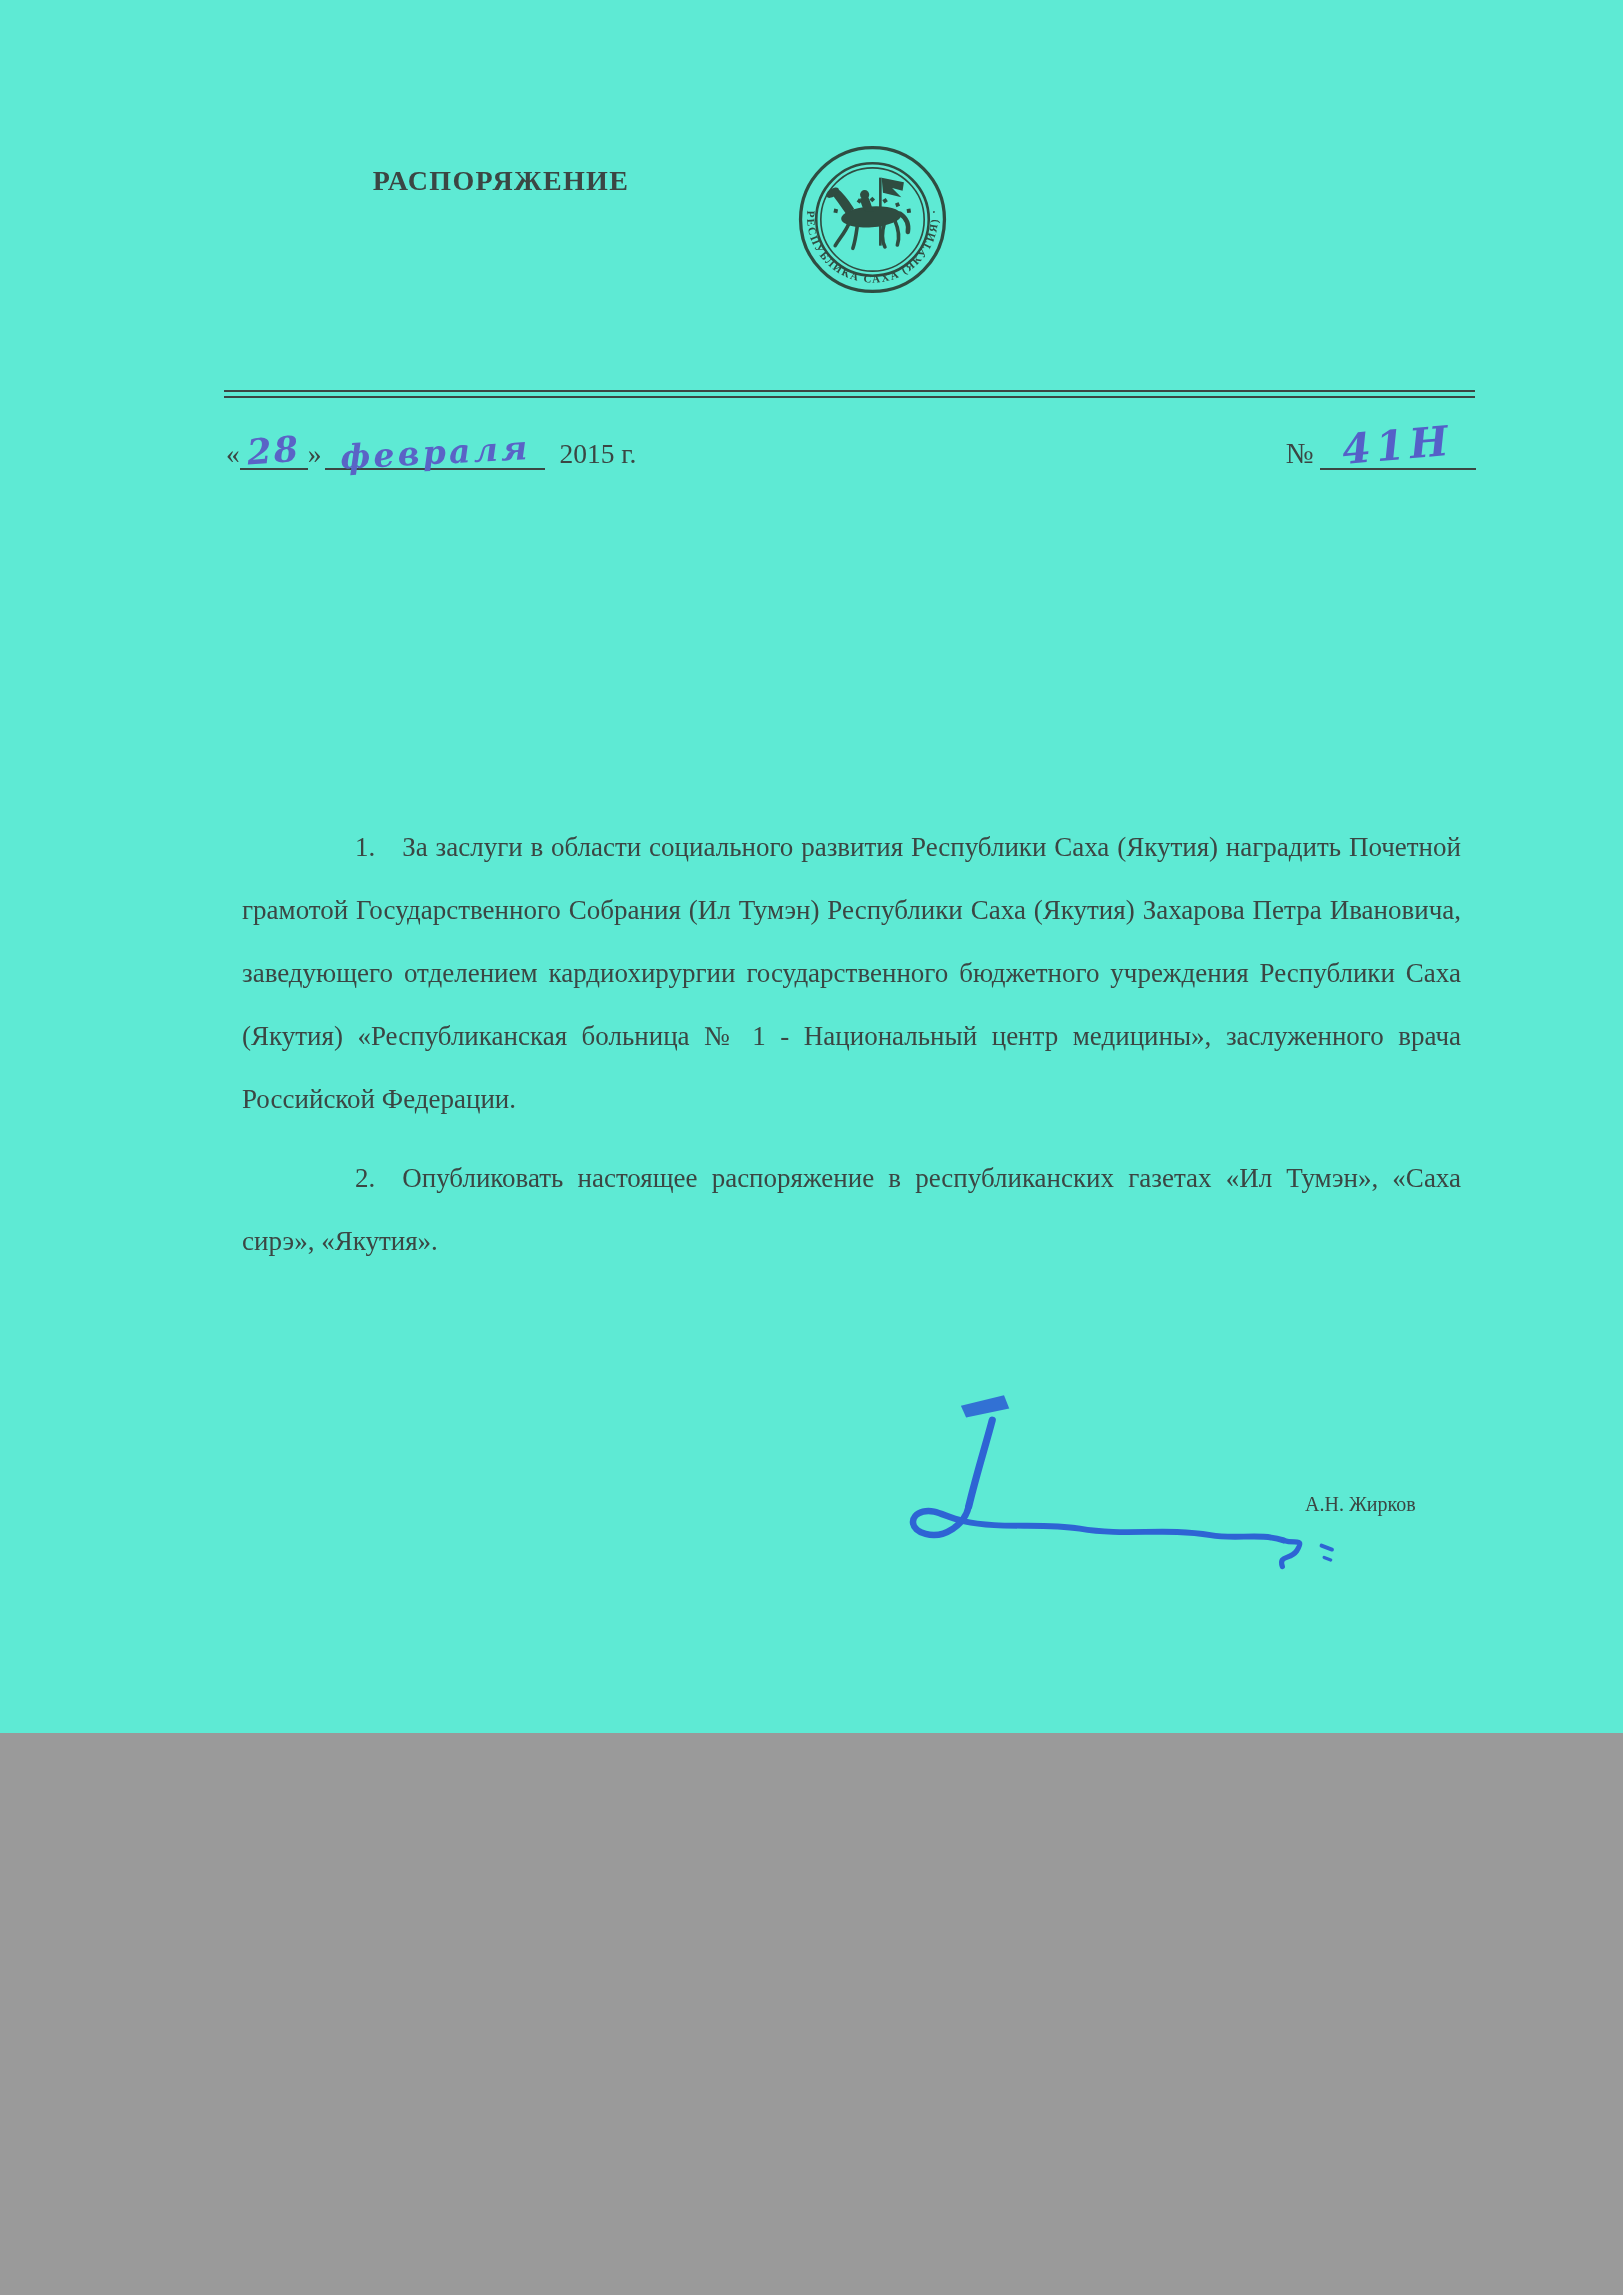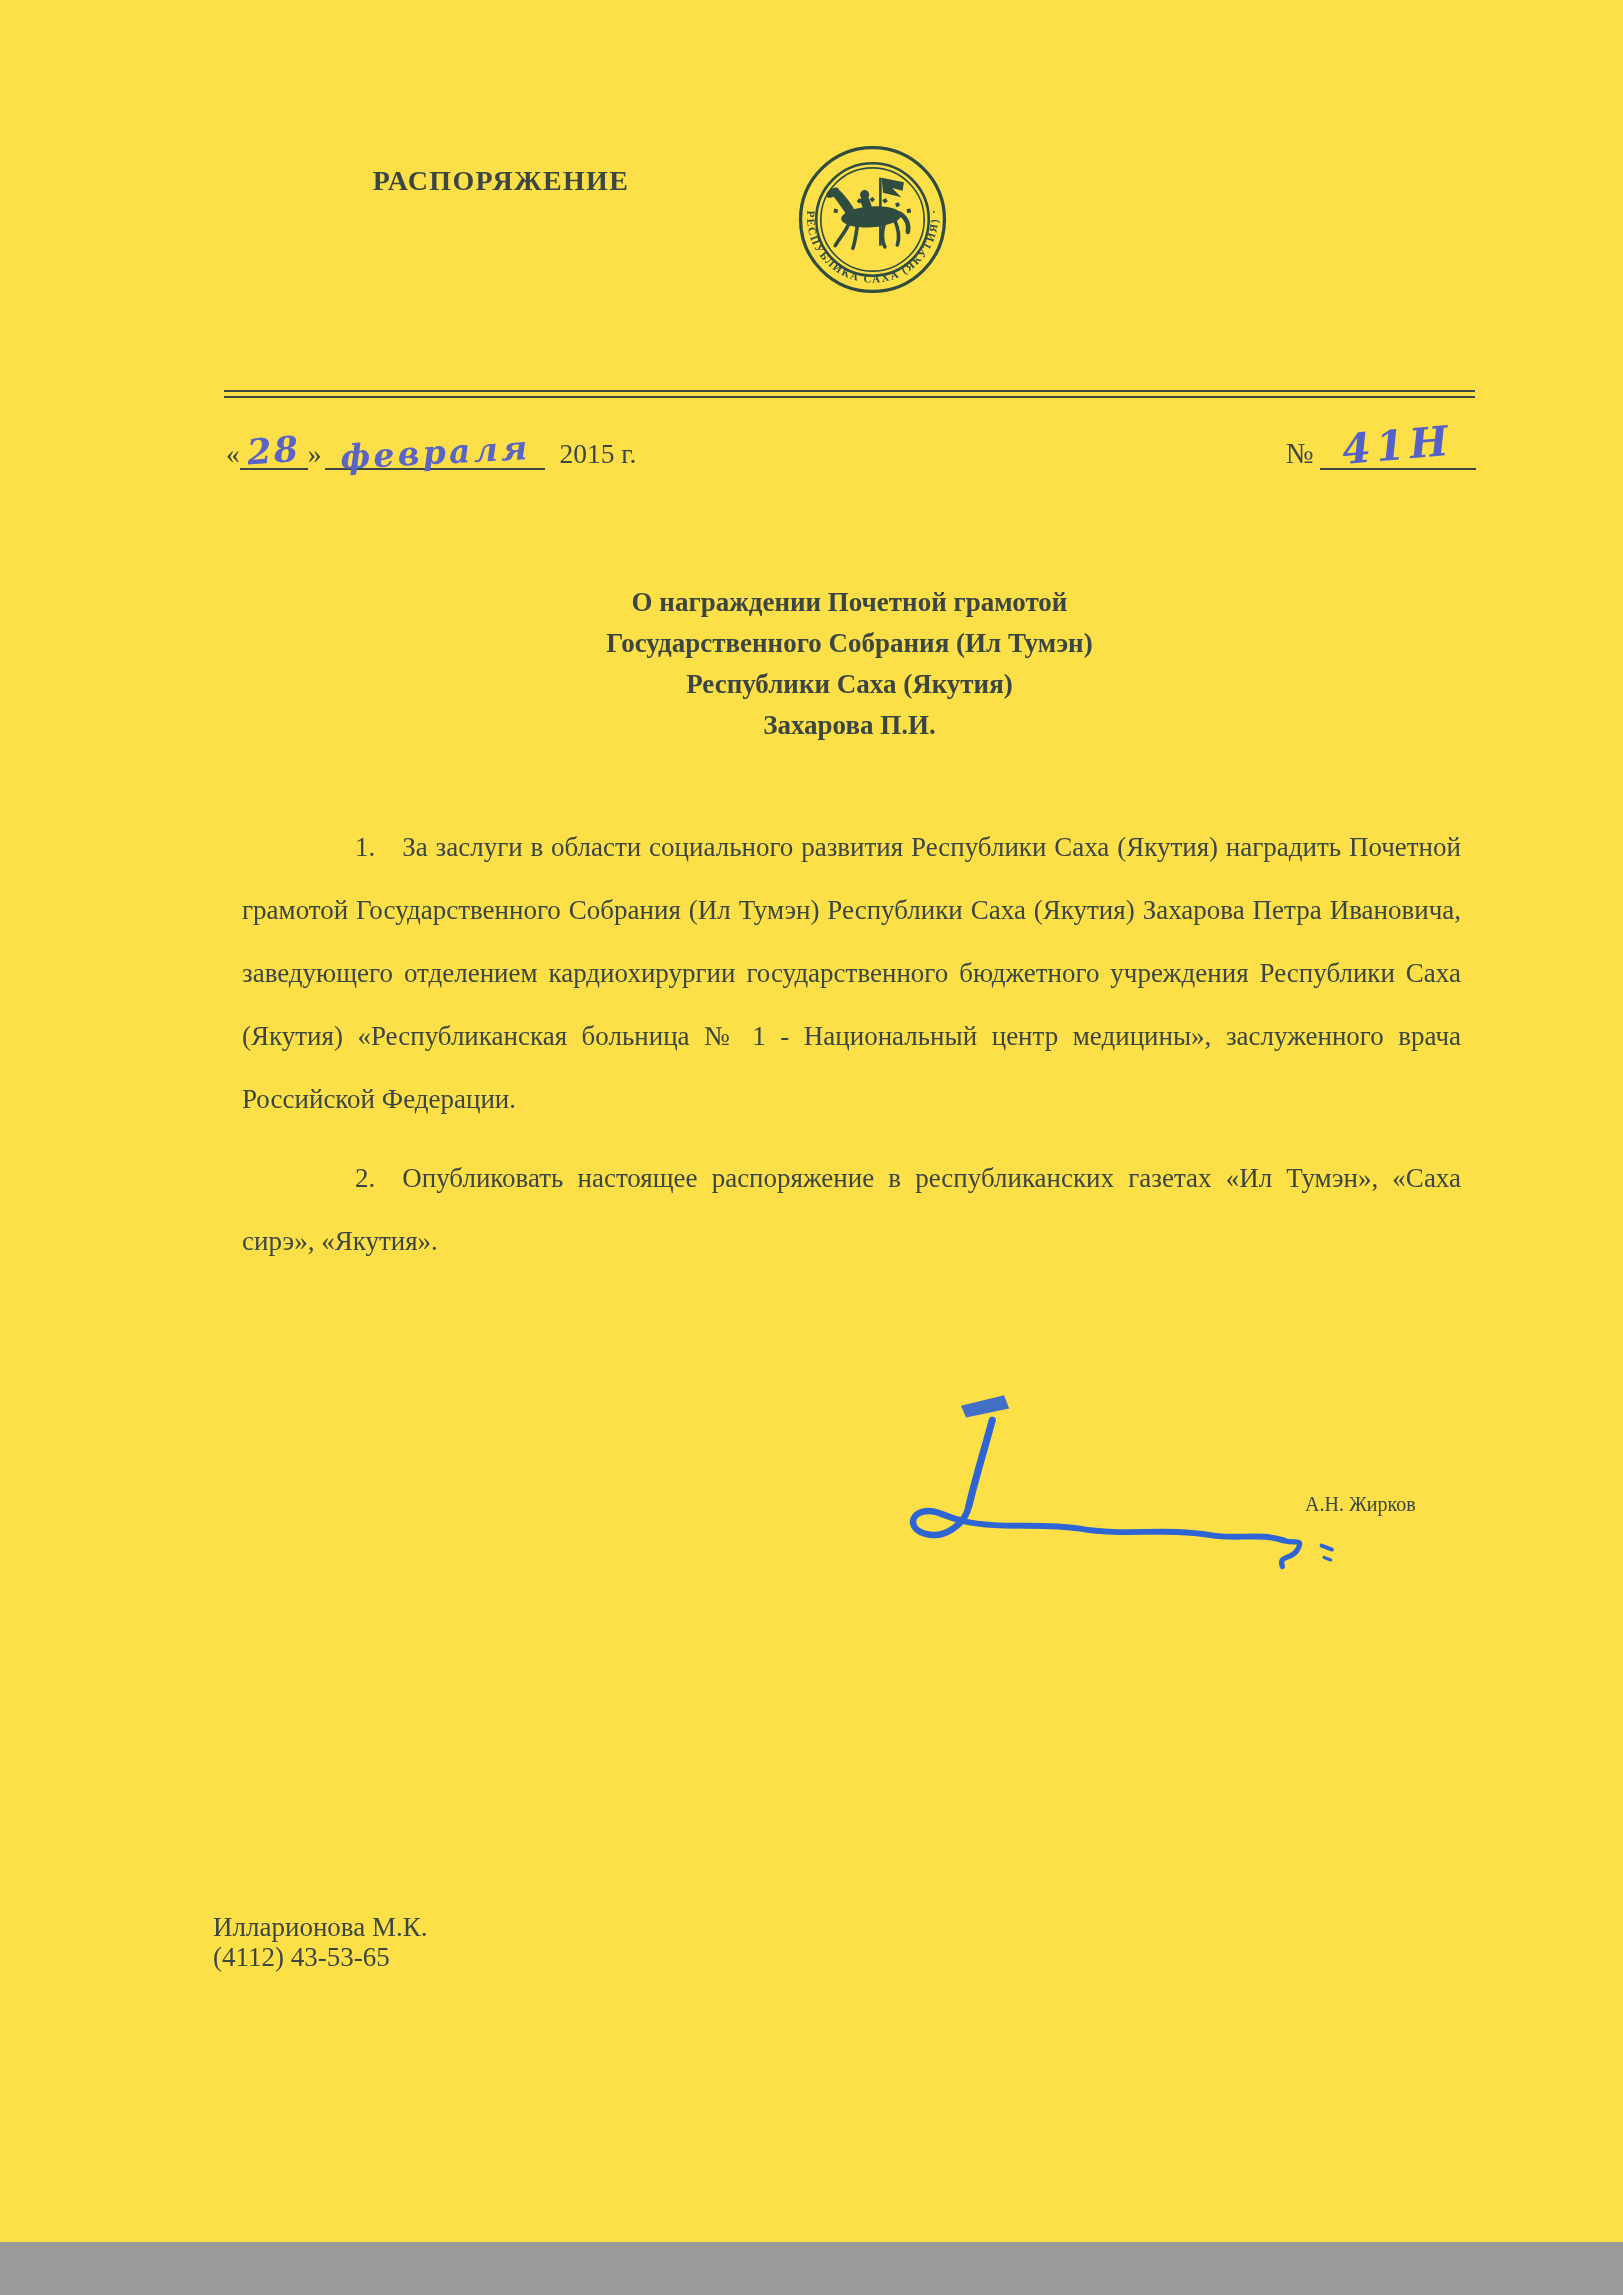--- a/index.html
+++ b/index.html
@@ -1,17 +1,17 @@
 <!DOCTYPE html>
 <html style="font-size:10.5px"><head>
 <meta charset="utf-8">
 <style>
   html,body{margin:0;padding:0;background:#9a9a9a;}
   .page{
-    position:relative;width:1623px;height:2242px;background:#fde047;
+    position:relative;width:1623px;height:1733px;background:#5eead4;
     font-family:"Liberation Serif","DejaVu Serif",serif;color:#3b4643;overflow:hidden;
   }
   
   .hdr-left{position:absolute;left:226px;top:165px;width:550px;text-align:center;}
   .hdr-left .doc-type{font-size:28px;font-weight:bold;letter-spacing:1.3px;}
   .hdr-left .sub{margin-top:37px;font-size:22px;line-height:26px;font-weight:bold;}
   .hdr-right{position:absolute;left:962px;top:168px;width:504px;text-align:center;
              font-weight:bold;font-size:22px;line-height:27px;}
   .hdr-right .doc-type{margin-top:39px;font-size:26px;letter-spacing:1.3px;}
   .seal{position:absolute;left:794px;top:141px;width:157px;height:157px;}
@@ -105,26 +105,20 @@
       <span class="year">2015 г.</span>
     </span>
     <span class="number-field">
       <span class="numsign">№</span>
       <span class="slot num-slot">
           <span class="hw hw-num">41Н</span>
         </span>
     </span>
   </div>
 
-  <div class="title">
-    <div>О награждении Почетной грамотой</div>
-    <div>Государственного Собрания (Ил Тумэн)</div>
-    <div>Республики Саха (Якутия)</div>
-    <div>Захарова П.И.</div>
-  </div>
 
   <div class="body-text">
     <p>1. За заслуги в области социального развития Республики Саха (Якутия) наградить Почетной грамотой Государственного Собрания (Ил Тумэн) Республики Саха (Якутия) Захарова Петра Ивановича, заведующего отделением кардиохирургии государственного бюджетного учреждения Республики Саха (Якутия) «Республиканская больница № 1 - Национальный центр медицины», заслуженного врача Российской Федерации.</p>
     <p>2. Опубликовать настоящее распоряжение в республиканских газетах «Ил Тумэн», «Саха сирэ», «Якутия».</p>
   </div>
 
   <svg class="sig-svg" width="510" height="196" viewBox="0 0 780 300">
     <polygon points="148,38 214,22 222,42 156,56" fill="#2e64d4" opacity="0.9"></polygon>
     <g fill="none" stroke="#2e64d4" stroke-linecap="round" stroke-linejoin="round">
       <path d="M196,60 C186,98 172,142 160,192" stroke-width="11"></path>

